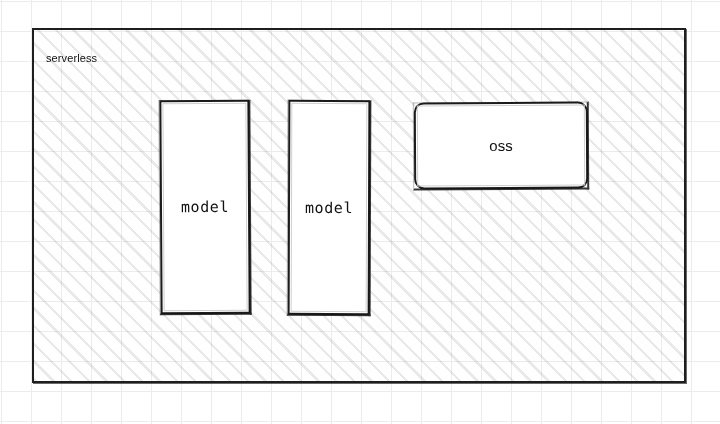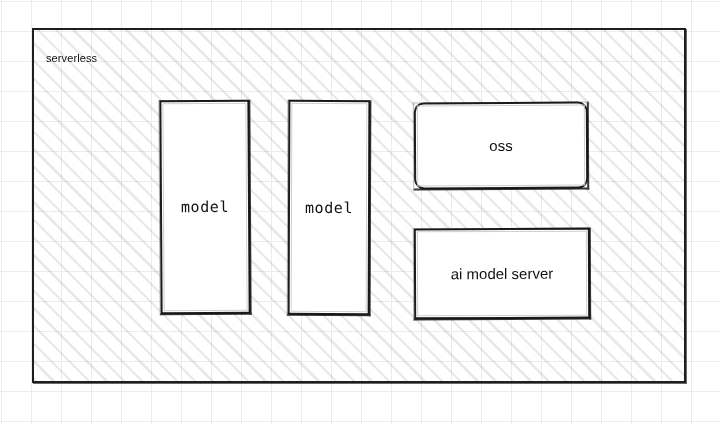--- a/index.html
+++ b/index.html
@@ -130,17 +130,14 @@
   </div>
 
   <div class="node mono" id="node-server">
     <span class="node-label">model</span>
   </div>
 
   <div class="node sans" id="node-oss">
     <span class="node-label">oss</span>
   </div>
 
-  <div class="node sans" id="node-ai">
-    <span class="node-label">ai model server</span>
-  </div>
 
 </div>
 
 </body></html>

